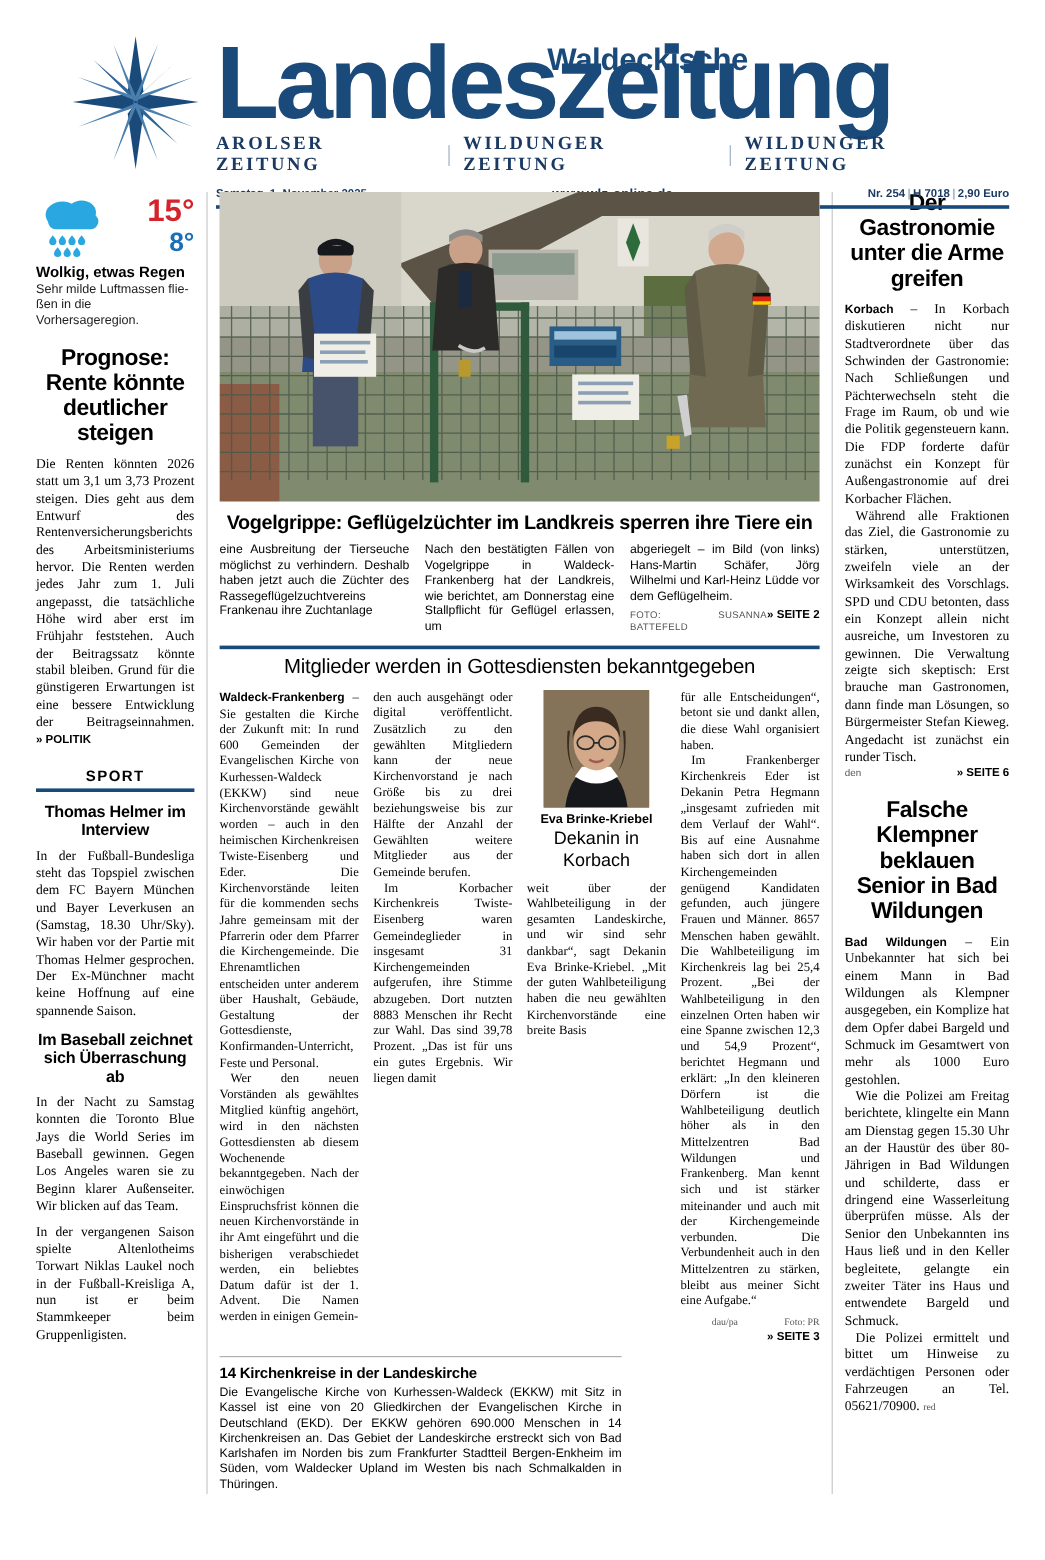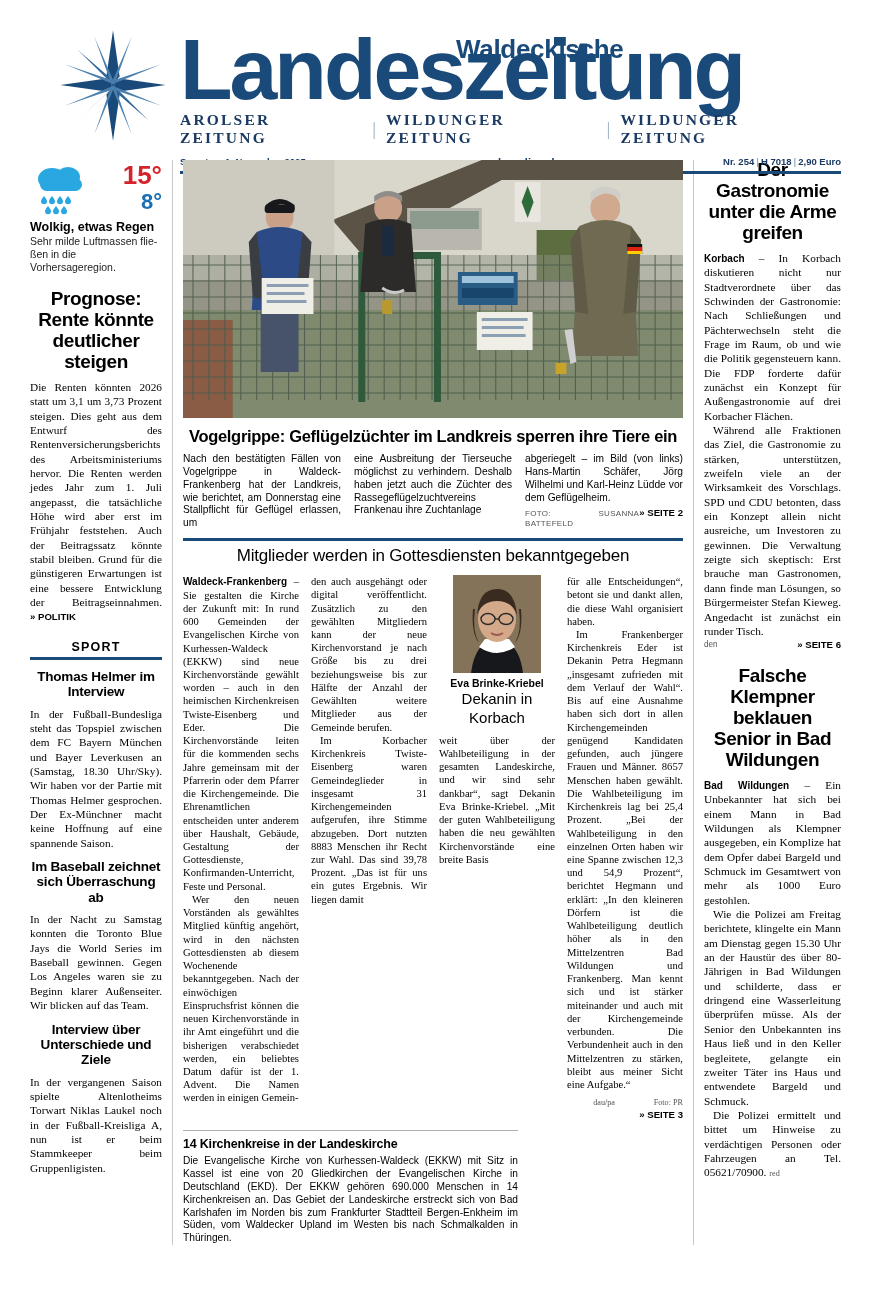--- a/index.html
+++ b/index.html
@@ -197,21 +197,20 @@
         <div class="t">SPORT</div>
         <div class="b"></div>
       </div>
 
       <div class="sub-hl">Thomas Helmer im Interview</div>
       <div class="serif-body">In der Fußball-Bundesliga steht das Topspiel zwischen dem FC Bayern München und Bayer Leverkusen an (Samstag, 18.30 Uhr/Sky). Wir haben vor der Partie mit Thomas Helmer gesprochen. Der Ex-Münchner macht keine Hoffnung auf eine spannende Saison.</div>
 
       <div class="sub-hl">Im Baseball zeichnet sich Überraschung ab</div>
       <div class="serif-body">In der Nacht zu Samstag konnten die Toronto Blue Jays die World Series im Baseball gewinnen. Gegen Los Angeles waren sie zu Beginn klarer Außenseiter. Wir blicken auf das Team.</div>
 
-      <div class="sub-hl">Interview über Unterschiede und Ziele</div>
       <div class="serif-body">In der vergangenen Saison spielte Altenlotheims Torwart Niklas Laukel noch in der Fußball-Kreisliga A, nun ist er beim Stammkeeper beim Gruppenligisten.</div>
     </div>
 
     <div class="col-center">
       <div class="photo">
         <svg viewBox="0 0 502 258" preserveAspectRatio="none">
           <rect width="502" height="258" fill="#c9c6bb"></rect>
 
           <rect x="150" y="0" width="352" height="130" fill="#d9d6cc"></rect>
           <polygon points="150,60 300,0 502,0 502,20 320,20 180,95" fill="#5a5346"></polygon>
@@ -322,22 +321,22 @@
             <path d="M383 170 l6 34 6 -2 -4 -33z" fill="#cfcfcf"></path>
             <rect x="374" y="203" width="11" height="11" fill="#c9a22a"></rect>
           </g>
 
           <path d="M200 128 q12 8 22 2" stroke="#c9c9c9" stroke-width="3" fill="none"></path>
           <rect x="200" y="140" width="10" height="14" fill="#b7992e"></rect>
         </svg>
       </div>
       <div class="photo-cap">Vogelgrippe: Geflügelzüchter im Landkreis sperren ihre Tiere ein</div>
       <div class="cap-cols">
+        <div>eine Ausbreitung der Tierseuche möglichst zu verhindern. Deshalb haben jetzt auch die Züchter des Rassegeflügelzuchtvereins Frankenau ihre Zuchtanlage</div>
         <div>Nach den bestätigten Fällen von Vogelgrippe in Waldeck-Frankenberg hat der Landkreis, wie berichtet, am Donnerstag eine Stallpflicht für Geflügel erlassen, um</div>
-        <div>eine Ausbreitung der Tierseuche möglichst zu verhindern. Deshalb haben jetzt auch die Züchter des Rassegeflügelzuchtvereins Frankenau ihre Zuchtanlage</div>
         <div>
           <span>abgeriegelt – im Bild (von links) Hans-Martin Schäfer, Jörg Wilhelmi und Karl-Heinz Lüdde vor dem Geflügelheim.</span>
           <div class="credit-row">
             <span class="credit">FOTO: SUSANNA BATTEFELD</span>
             <span class="ref">» SEITE 2</span>
           </div>
         </div>
       </div>
       <div class="rule-blue"></div>
 

